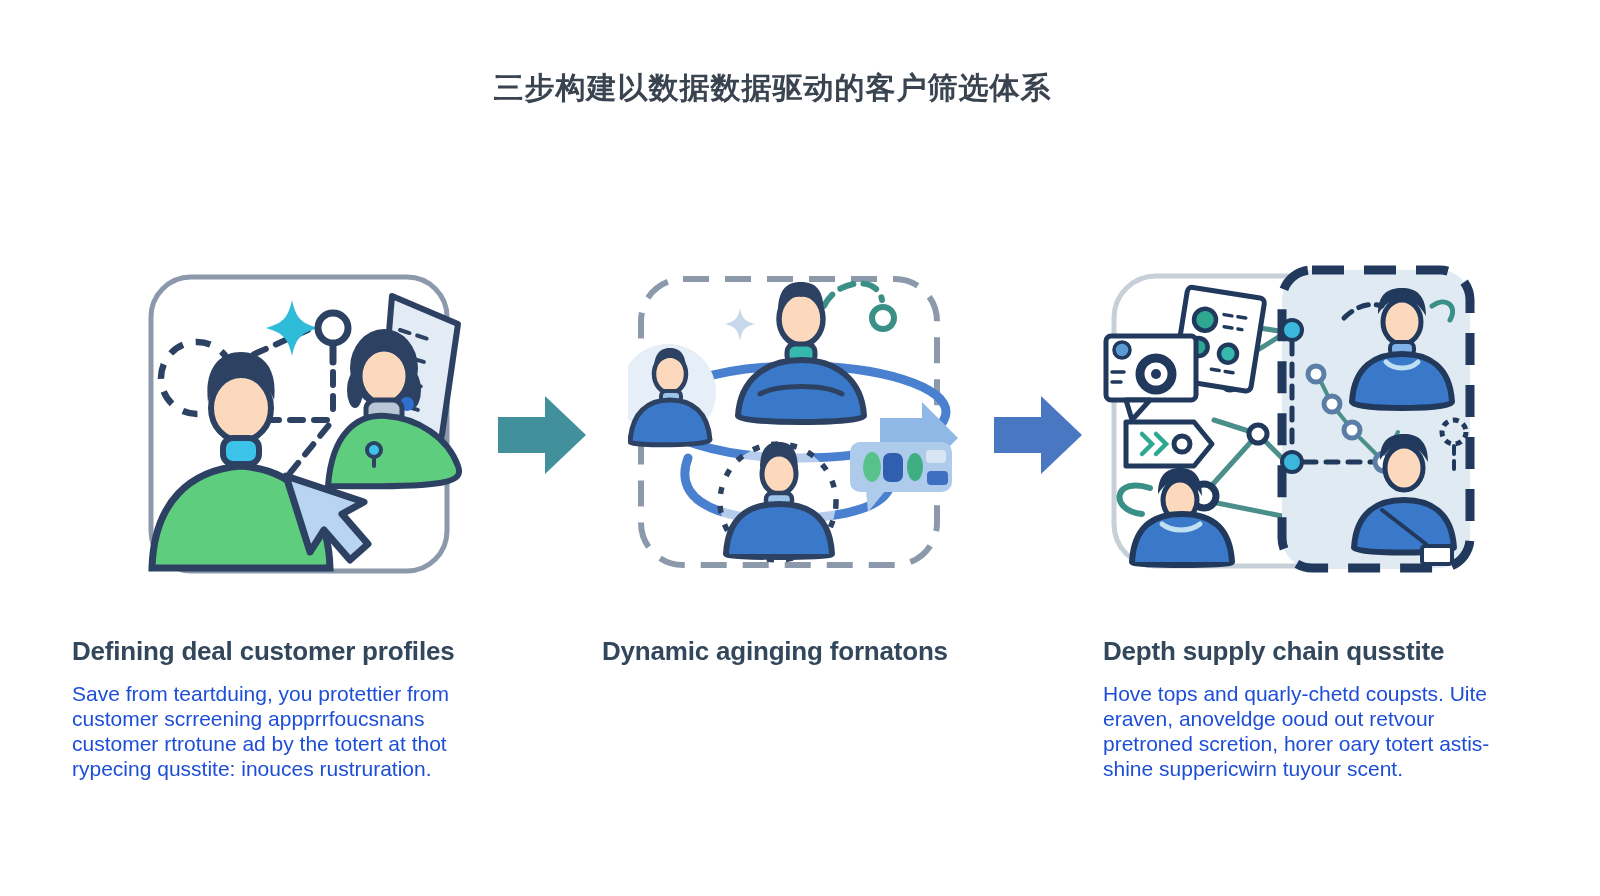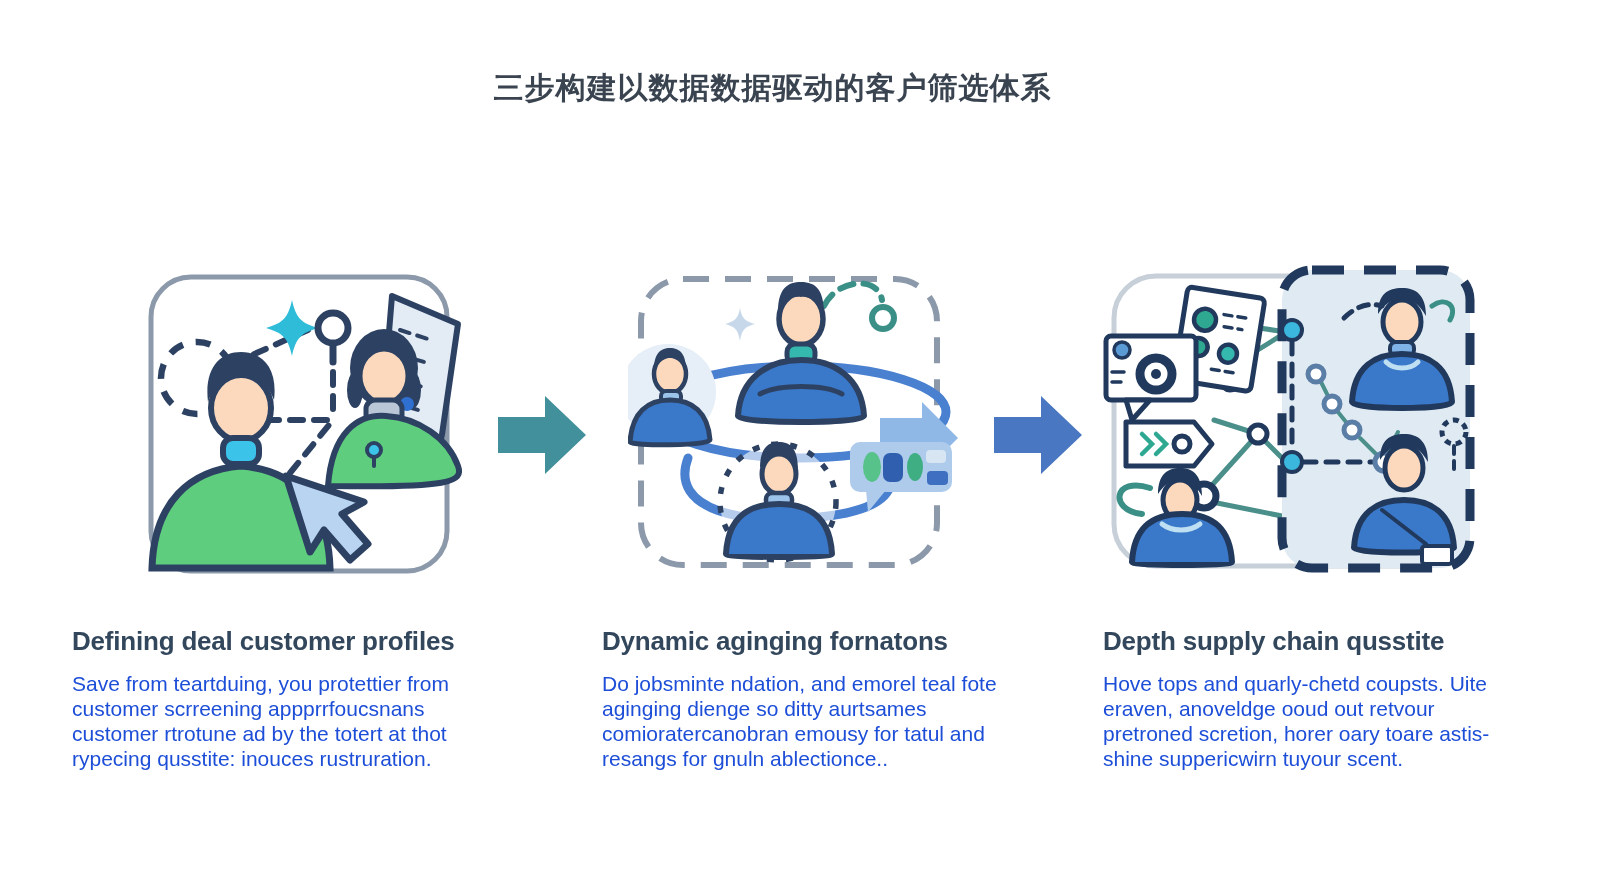--- a/index.html
+++ b/index.html
@@ -11,21 +11,21 @@
   .title-line1{font-size:45px;font-weight:700;letter-spacing:4px;line-height:1.25;}
   .title-line2{font-size:30px;font-weight:700;letter-spacing:1px;line-height:1.3;margin-top:8px;}
   .illus{position:absolute;}
   .illus1{left:140px;top:268px;width:325px;height:312px;}
   .illus2{left:628px;top:262px;width:332px;height:318px;}
   .illus3{left:1096px;top:262px;width:384px;height:318px;}
   .flow-arrow{position:absolute;width:88px;height:78px;}
   .arrow1{left:498px;top:396px;}
   .arrow2{left:994px;top:396px;}
   .step-text{position:absolute;top:620px;}
-  .step-text h2{margin:6px 0 14px 0;font-size:26px;font-weight:700;color:#33475c;letter-spacing:-0.2px;}
+  .step-text h2{margin:16px 0 14px 0;font-size:26px;font-weight:700;color:#33475c;letter-spacing:-0.2px;}
   .step-text p{margin:0;font-size:21px;line-height:25px;color:#1d4ed8;}
   .text1{left:72px;width:432px;}
   .text2{left:602px;width:408px;}
   .text3{left:1103px;width:420px;}
 </style>
 </head>
 <body>
 
 <div class="canvas">
 
@@ -221,20 +221,19 @@
       </g>
     </svg>
   </div>
 
   <div class="step-text text1">
     <h2>Defining deal customer profiles</h2>
     <p>Save from teartduing, you protettier from customer scrreening appprrfoucsnans customer rtrotune ad by the totert at thot rypecing qusstite: inouces rustruration.</p>
   </div>
   <div class="step-text text2">
     <h2>Dynamic aginging fornatons</h2>
-    <p>Do jobsminte ndation, and emorel teal fote aginging dienge so ditty aurtsames comioratercanobran emousy for tatul and resangs for gnuln ablectionce..</p>
   </div>
   <div class="step-text text3">
     <h2>Depth supply chain qusstite</h2>
-    <p>Hove tops and quarly-chetd coupsts. Uite eraven, anoveldge ooud out retvour pretroned scretion, horer oary toare astis-shine suppericwirn tuyour scent.</p>
+    <p>Hove tops and quarly-chetd coupsts. Uite eraven, anoveldge ooud out retvour pretroned scretion, horer oary totert astis-shine suppericwirn tuyour scent.</p>
   </div>
 
 </div>
 
 </body></html>

